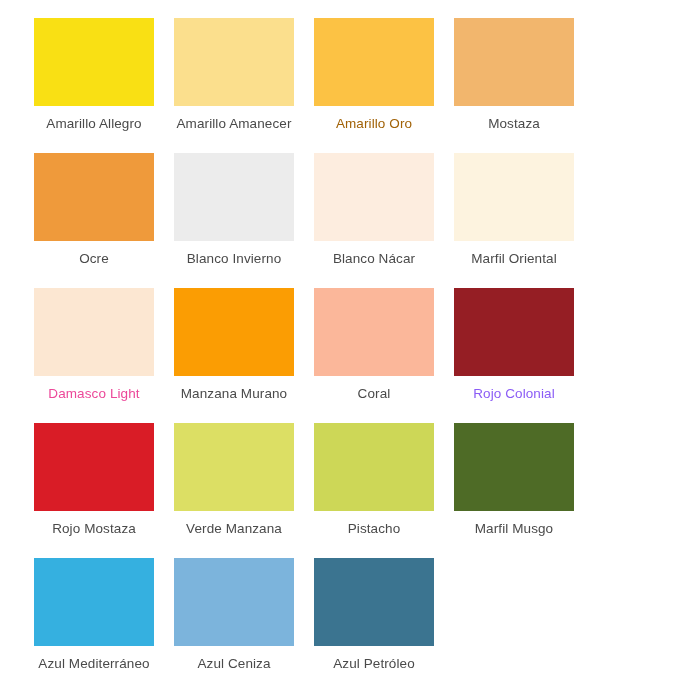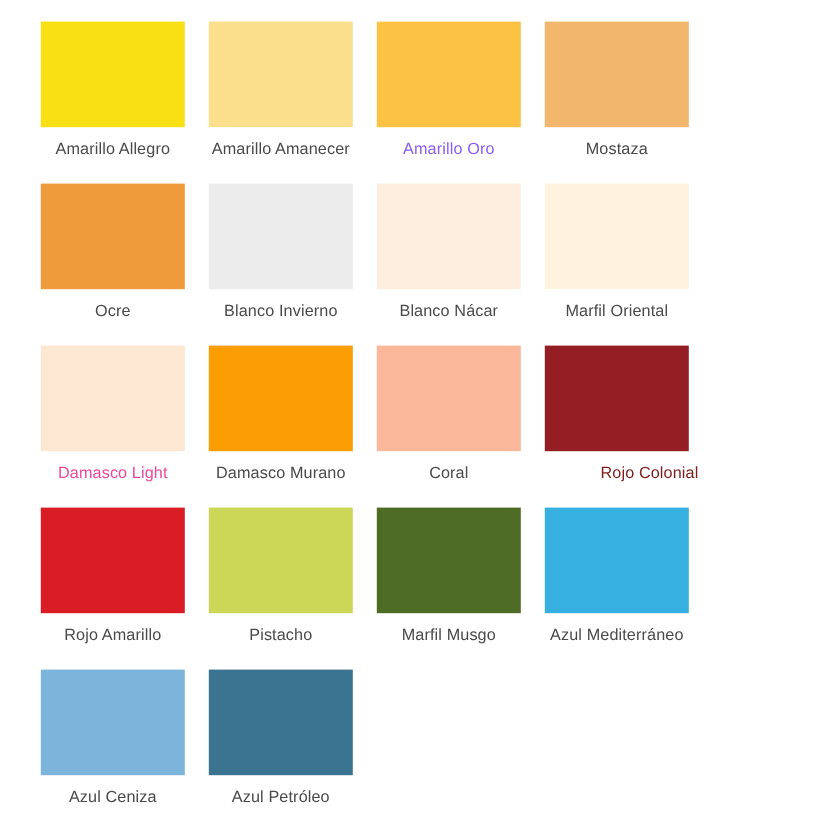--- a/index.html
+++ b/index.html
@@ -63,21 +63,21 @@
       <div class="swatch-cell">
         <div class="swatch-chip" style="background-color: rgb(249, 224, 20);"></div>
         <div class="swatch-label" style="color: rgb(74, 74, 74);">Amarillo Allegro</div>
       </div>
       <div class="swatch-cell">
         <div class="swatch-chip" style="background-color: rgb(251, 223, 141);"></div>
         <div class="swatch-label" style="color: rgb(74, 74, 74); text-align: center;">Amarillo Amanecer</div>
       </div>
       <div class="swatch-cell">
         <div class="swatch-chip" style="background-color: rgb(252, 194, 68);"></div>
-        <div class="swatch-label" style="color: #8b5cf6;">Amarillo Oro</div>
+        <div class="swatch-label" style="color: #a16207;">Amarillo Oro</div>
       </div>
       <div class="swatch-cell">
         <div class="swatch-chip" style="background-color: rgb(242, 182, 109);"></div>
         <div class="swatch-label" style="color: rgb(74, 74, 74);">Mostaza</div>
       </div>
       <div class="swatch-cell">
         <div class="swatch-chip" style="background-color: rgb(239, 154, 59);"></div>
         <div class="swatch-label" style="color: rgb(74, 74, 74);">Ocre</div>
       </div>
       <div class="swatch-cell">
@@ -91,33 +91,37 @@
       <div class="swatch-cell">
         <div class="swatch-chip" style="background-color: rgb(253, 243, 223);"></div>
         <div class="swatch-label" style="color: rgb(74, 74, 74);">Marfil Oriental</div>
       </div>
       <div class="swatch-cell">
         <div class="swatch-chip" style="background-color: rgb(252, 231, 210);"></div>
         <div class="swatch-label" style="color: #ec4899;">Damasco Light</div>
       </div>
       <div class="swatch-cell">
         <div class="swatch-chip" style="background-color: rgb(251, 157, 3);"></div>
-        <div class="swatch-label" style="color: rgb(74, 74, 74);">Damasco Murano</div>
+        <div class="swatch-label" style="color: rgb(74, 74, 74);">Manzana Murano</div>
       </div>
       <div class="swatch-cell">
         <div class="swatch-chip" style="background-color: rgb(251, 183, 154);"></div>
         <div class="swatch-label" style="color: rgb(74, 74, 74);">Coral</div>
       </div>
       <div class="swatch-cell">
         <div class="swatch-chip" style="background-color: rgb(149, 30, 36);"></div>
-        <div class="swatch-label" style="color: #7f1d1d; text-align: right;">Rojo Colonial</div>
+        <div class="swatch-label" style="color: #8b5cf6;">Rojo Colonial</div>
       </div>
       <div class="swatch-cell">
         <div class="swatch-chip" style="background-color: rgb(217, 28, 38);"></div>
-        <div class="swatch-label" style="color: rgb(74, 74, 74);">Rojo Amarillo</div>
+        <div class="swatch-label" style="color: rgb(74, 74, 74);">Rojo Mostaza</div>
+      </div>
+      <div class="swatch-cell">
+        <div class="swatch-chip" style="background-color: rgb(220, 223, 100);"></div>
+        <div class="swatch-label" style="color: rgb(74, 74, 74);">Verde Manzana</div>
       </div>
       <div class="swatch-cell">
         <div class="swatch-chip" style="background-color: rgb(205, 215, 87);"></div>
         <div class="swatch-label" style="color: rgb(74, 74, 74);">Pistacho</div>
       </div>
       <div class="swatch-cell">
         <div class="swatch-chip" style="background-color: rgb(78, 107, 38);"></div>
         <div class="swatch-label" style="color: rgb(74, 74, 74);">Marfil Musgo</div>
       </div>
       <div class="swatch-cell">

